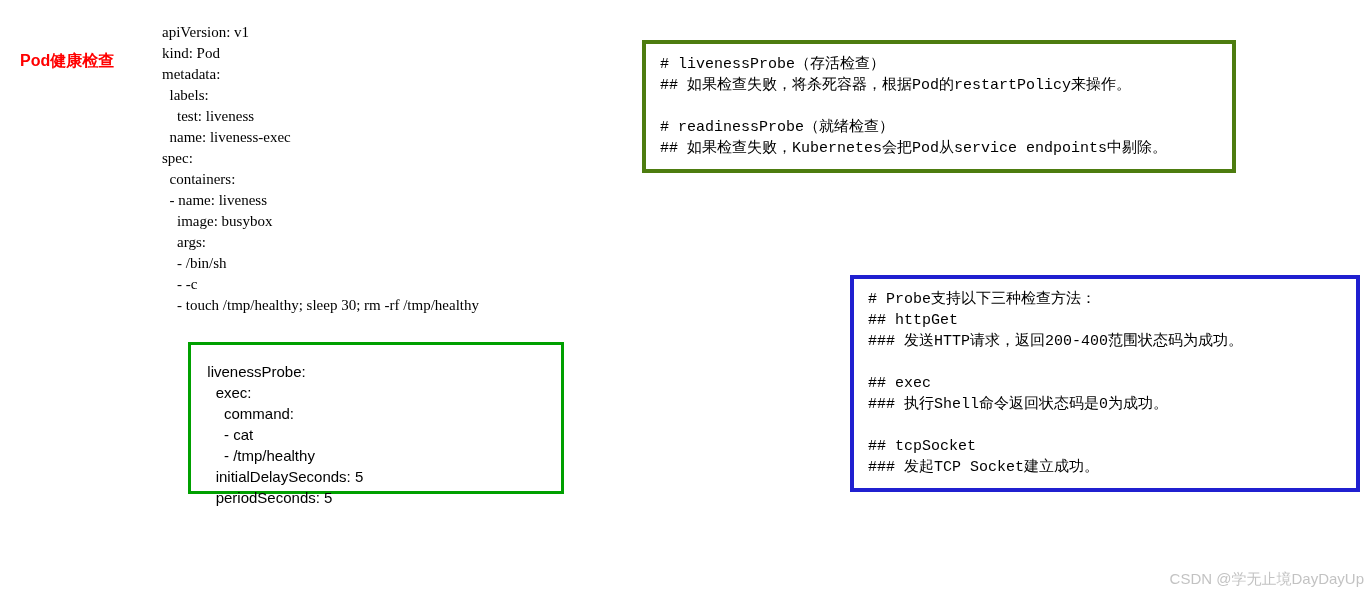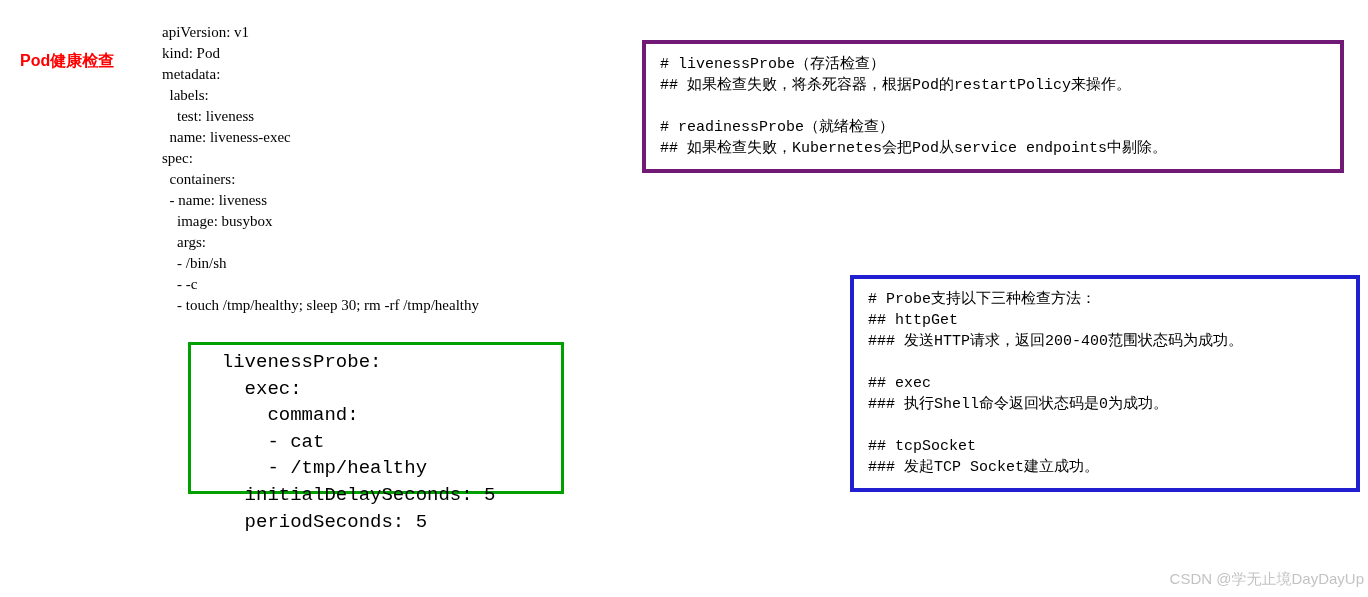--- a/index.html
+++ b/index.html
@@ -32,32 +32,32 @@
       line-height: 1.4;
       white-space: pre;
     }
     .green-box {
       position: absolute;
       left: 188px;
       top: 342px;
       width: 376px;
       height: 152px;
       border: 3px solid #00a000;
-      padding: 4px 8px;
-      font-family: Liberation Mono, monospace;
-      font-size: 19px;
+      padding: 16px 8px;
+      font-family: Liberation Sans, sans-serif;
+      font-size: 15px;
       line-height: 1.4;
       white-space: pre;
     }
     .blue-box-1 {
       position: absolute;
       left: 642px;
       top: 40px;
-      width: 702px;
-      border: 4px solid #701a75;
+      width: 594px;
+      border: 4px solid #4d7c0f;
       padding: 10px 14px;
       font-family: "Courier New", Consolas, monospace;
       font-size: 15px;
       line-height: 1.4;
       white-space: pre;
     }
     .blue-box-2 {
       position: absolute;
       left: 834px;
       top: 275px;

